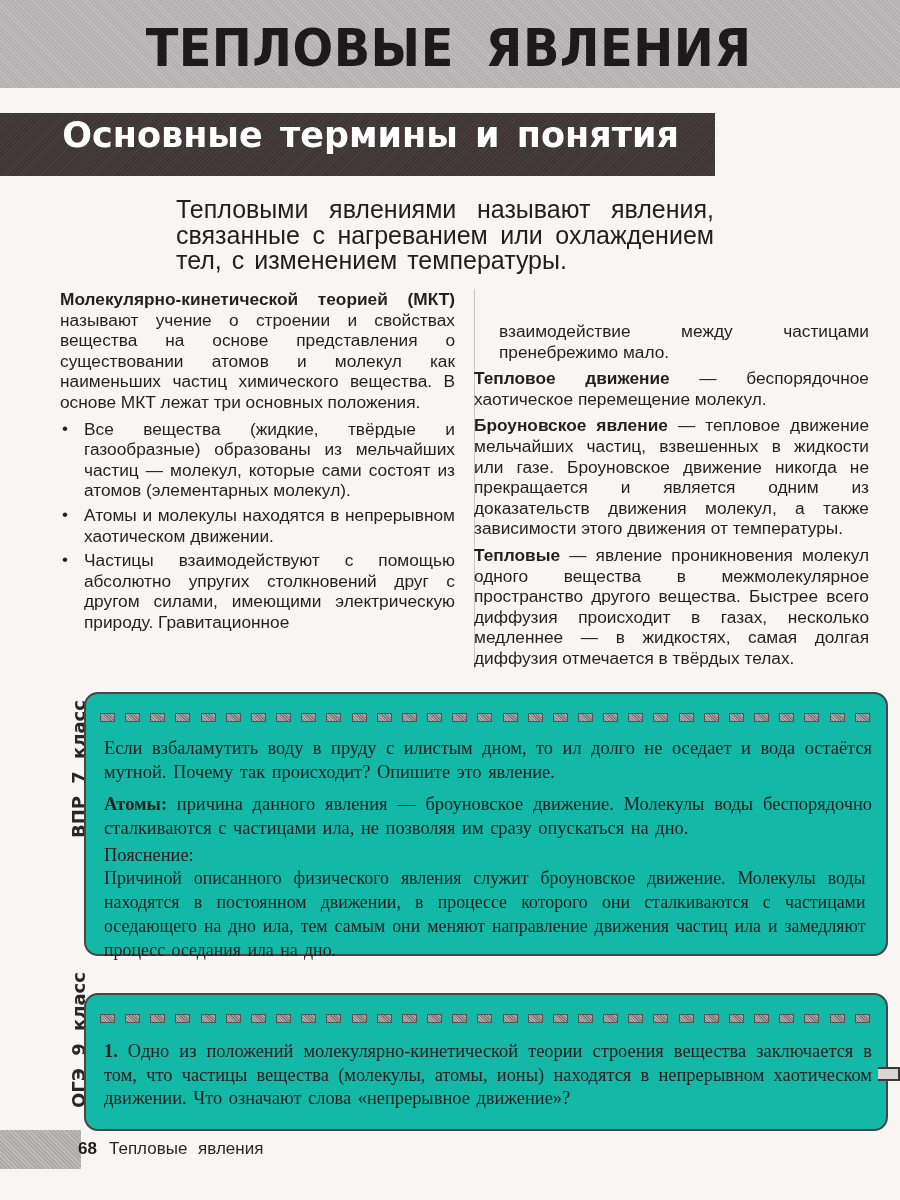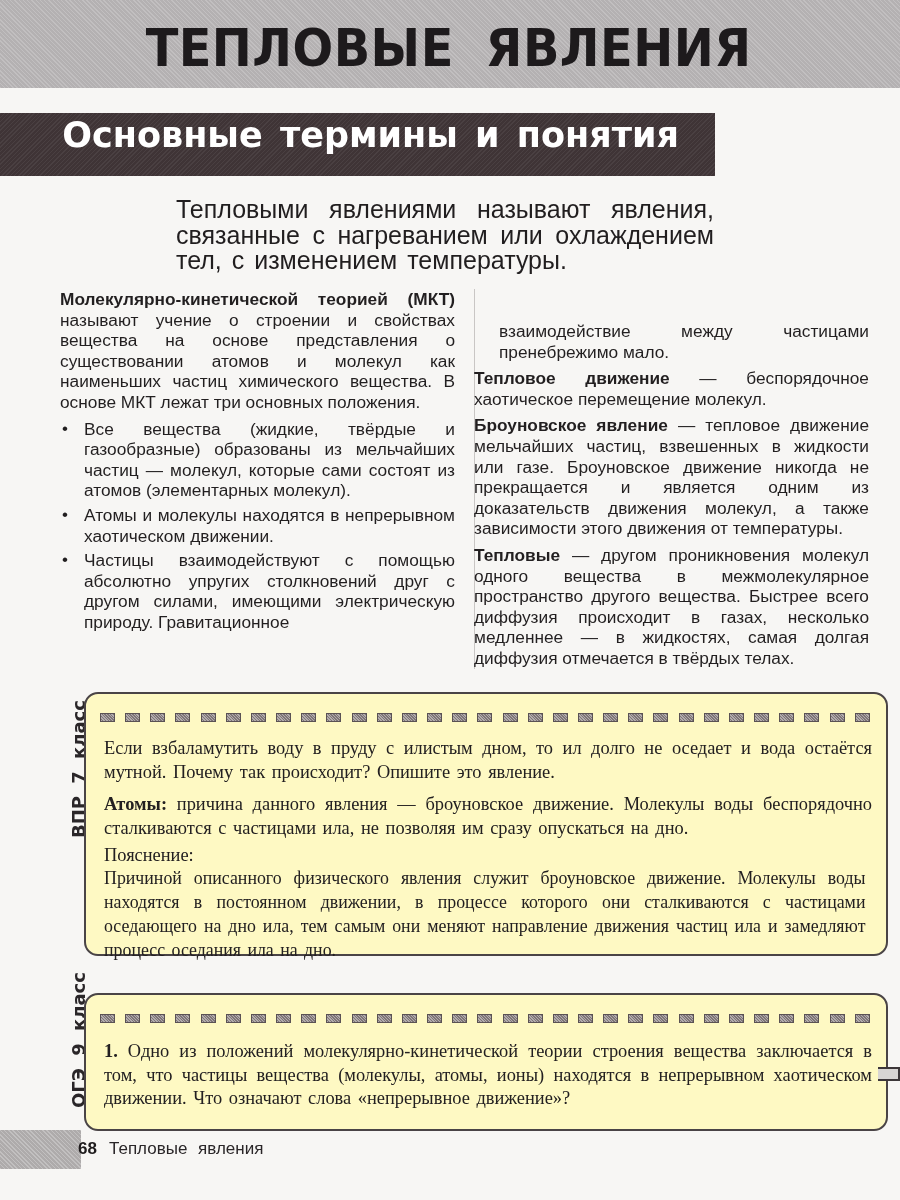--- a/index.html
+++ b/index.html
@@ -97,21 +97,21 @@
       left: 2px; top: 0;
       font-size: 17px;
     }
     
     .task-box {
       position: absolute;
       left: 84px;
       width: 800px;
       border: 2px solid #4a4446;
       border-radius: 14px;
-      background: #fef9c3;
+      background: #14b8a6;
     }
     .box-vpr { top: 692px; height: 260px; }
     .box-oge { top: 977px; height: 134px; margin-top: 16px; }
     .dash-strip {
       position: absolute;
       left: 14px; top: 19px;
       width: 770px; height: 10px;
       display: flex;
       justify-content: space-between;
     }
@@ -233,21 +233,21 @@
 
 <div class="col col-right">
   <p class="cont">взаимодействие между частицами пренебрежимо мало.</p>
   <p>
     <b>Тепловое движение</b><span> — беспорядочное хаотическое перемещение молекул.</span>
   </p>
   <p>
     <b>Броуновское явление</b><span> — тепловое движение мельчайших частиц, взвешенных в жидкости или газе. Броуновское движение никогда не прекращается и является одним из доказательств движения молекул, а также зависимости этого движения от температуры.</span>
   </p>
   <p>
-    <b>Тепловые</b><span> — другом проникновения молекул одного вещества в межмолекулярное пространство другого вещества. Быстрее всего диффузия происходит в газах, несколько медленнее — в жидкостях, самая долгая диффузия отмечается в твёрдых телах.</span>
+    <b>Тепловые</b><span> — явление проникновения молекул одного вещества в межмолекулярное пространство другого вещества. Быстрее всего диффузия происходит в газах, несколько медленнее — в жидкостях, самая долгая диффузия отмечается в твёрдых телах.</span>
   </p>
 </div>
 
 <div class="side-label side-vpr">ВПР 7 класс</div>
 <div class="task-box box-vpr">
   <div class="dash-strip">
       <span></span>
       <span></span>
       <span></span>
       <span></span>

